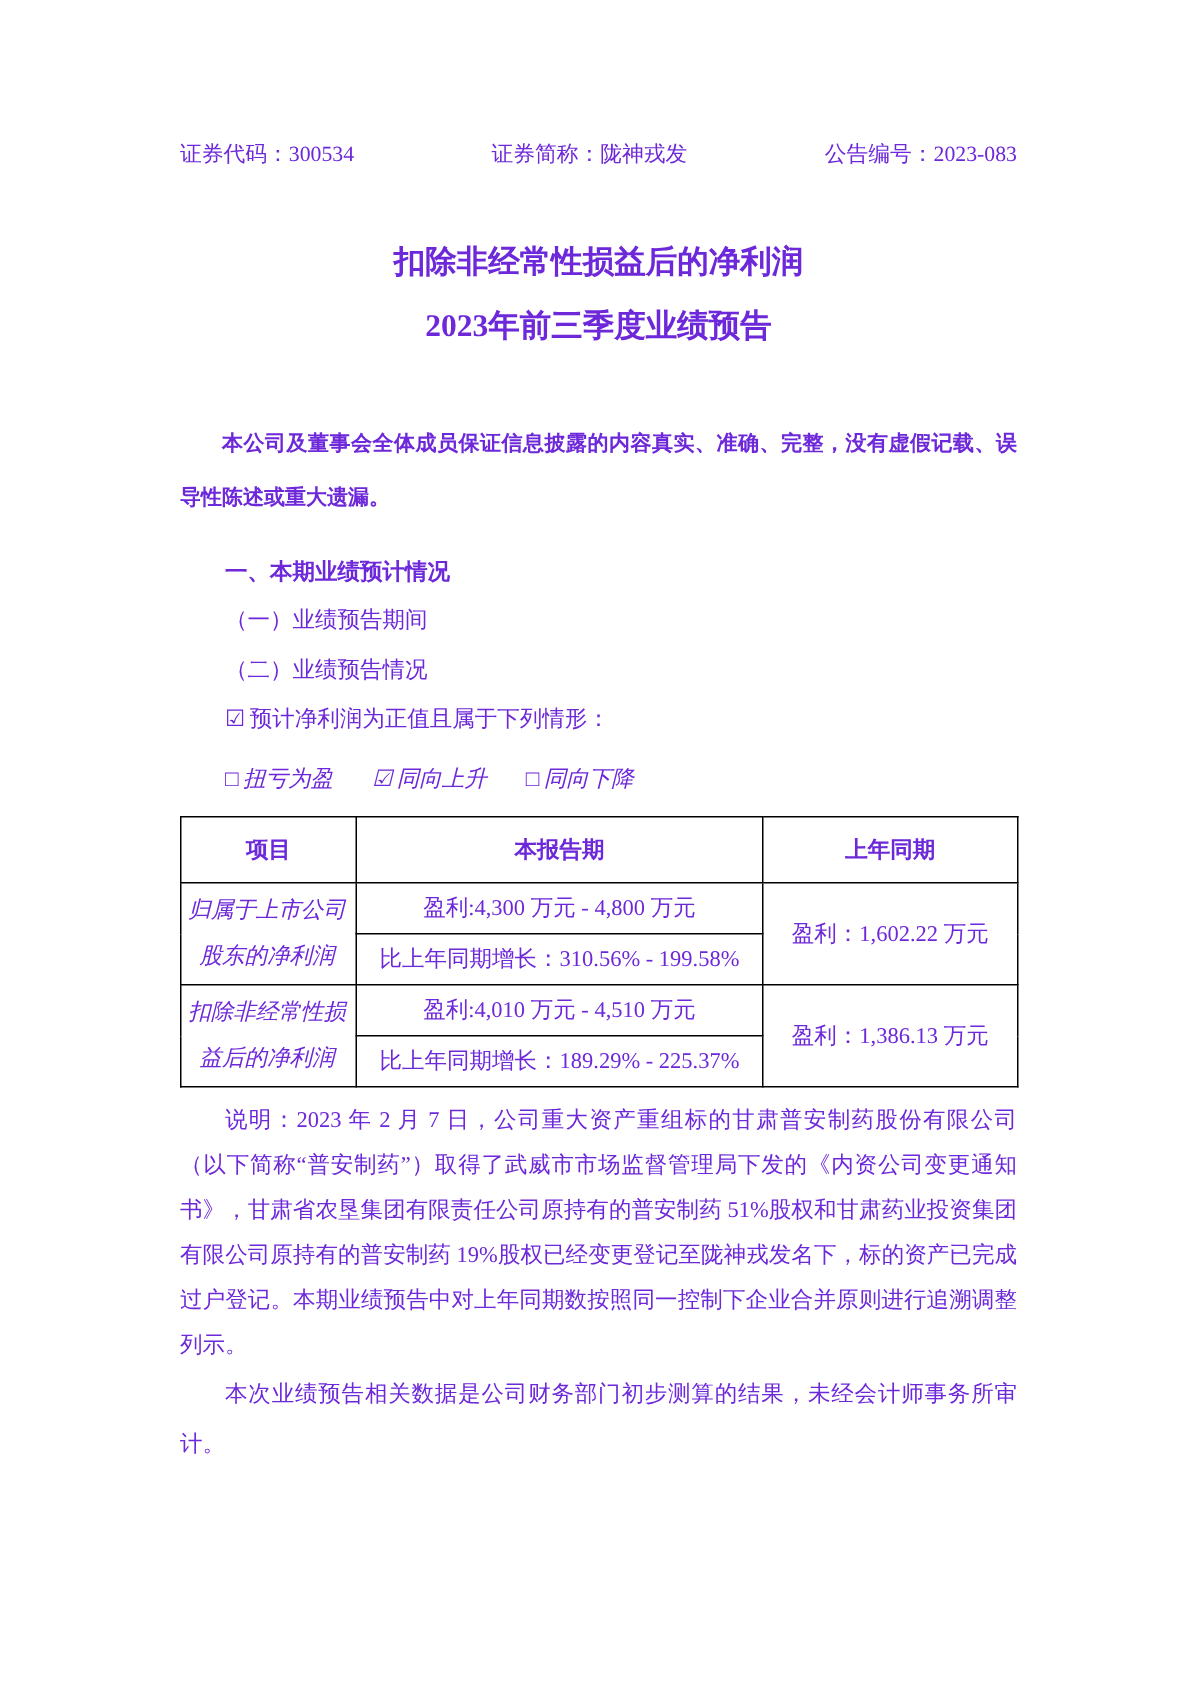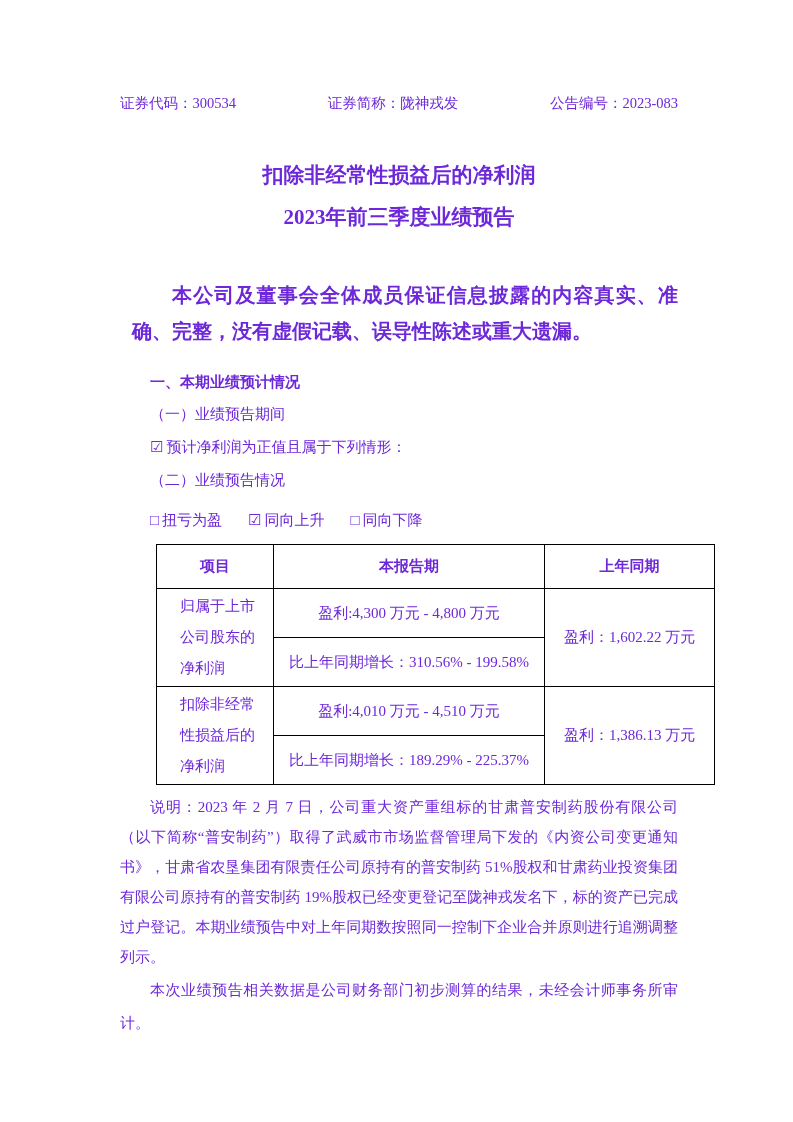--- a/index.html
+++ b/index.html
@@ -30,24 +30,24 @@
     font-family: "Liberation Sans", sans-serif;
     font-weight: bold;
     font-size: 21px;
     line-height: 30px;
   }
   .subtitle {
     margin-top: 12px;
     font-family: Liberation Serif, serif;
   }
   .declaration {
-    margin: 45px 0 0 12px;
+    margin: 45px 0 0 0;
     font-family: "Liberation Sans", sans-serif;
     font-weight: bold;
-    font-size: 20px;
+    font-size: 14px;
     line-height: 36px;
     text-indent: 2em;
     text-align: justify;
   }
   .sec-heading {
     margin: 16px 0 0 0;
     font-family: Liberation Sans, sans-serif;
     font-weight: bold;
     font-size: 15px;
     line-height: 33px;
@@ -56,54 +56,55 @@
   .sec-heading.second {
     margin-top: 10px;
   }
   .line {
     margin: 0;
     line-height: 33px;
     text-indent: 2em;
   }
   .options {
     margin-top: 7px;
+    font-style: italic;
   }
   .opt {
     margin-right: 26px;
     white-space: nowrap;
   }
   .cb {
     margin-right: 3px;
   }
   table.perf {
     margin-top: 7px;
     border-collapse: collapse;
     width: 558px;
     table-layout: fixed;
-    margin-left: 36px;
   }
   table.perf td {
     border: 1px solid #000000;
     font-size: 15px;
   }
   col.c1 { width: 117px; }
   col.c2 { width: 271px; }
   col.c3 { width: 170px; }
   .th {
     height: 41px;
     text-align: center;
     vertical-align: middle;
     font-family: "Liberation Sans", sans-serif;
     font-weight: bold;
   }
   .item-cell {
-    padding: 2px 4px 2px 23px;
+    padding: 2px 4px 2px 2px;
     vertical-align: middle;
     line-height: 31px;
-    text-align: left;
+    text-align: center;
+    font-style: italic;
   }
   .val-cell {
     height: 31px;
     text-align: center;
     vertical-align: middle;
   }
   .prev-cell {
     text-align: center;
     vertical-align: middle;
   }
@@ -129,23 +130,23 @@
     <span>公告编号：2023-083</span>
   </header>
 
   <div class="title">扣除非经常性损益后的净利润</div>
   <div class="title subtitle">2023年前三季度业绩预告</div>
 
   <p class="declaration">本公司及董事会全体成员保证信息披露的内容真实、准确、完整，没有虚假记载、误导性陈述或重大遗漏。</p>
 
   <p class="sec-heading">一、本期业绩预计情况</p>
   <p class="line">（一）业绩预告期间</p>
+  <p class="line">（二）业绩预告情况</p>
+
   <p class="line"><span class="cb">☑</span><span>预计净利润为正值且属于下列情形：</span></p>
-
-  <p class="line">（二）业绩预告情况</p>
 
   <p class="line options"><span class="opt"><span class="cb">□</span><span>扭亏为盈</span></span><span class="opt"><span class="cb">☑</span><span>同向上升</span></span><span class="opt"><span class="cb">□</span><span>同向下降</span></span></p>
 
   <table class="perf">
     <colgroup>
         <col class="c1">
         <col class="c2">
         <col class="c3">
       </colgroup>
     <tbody>

